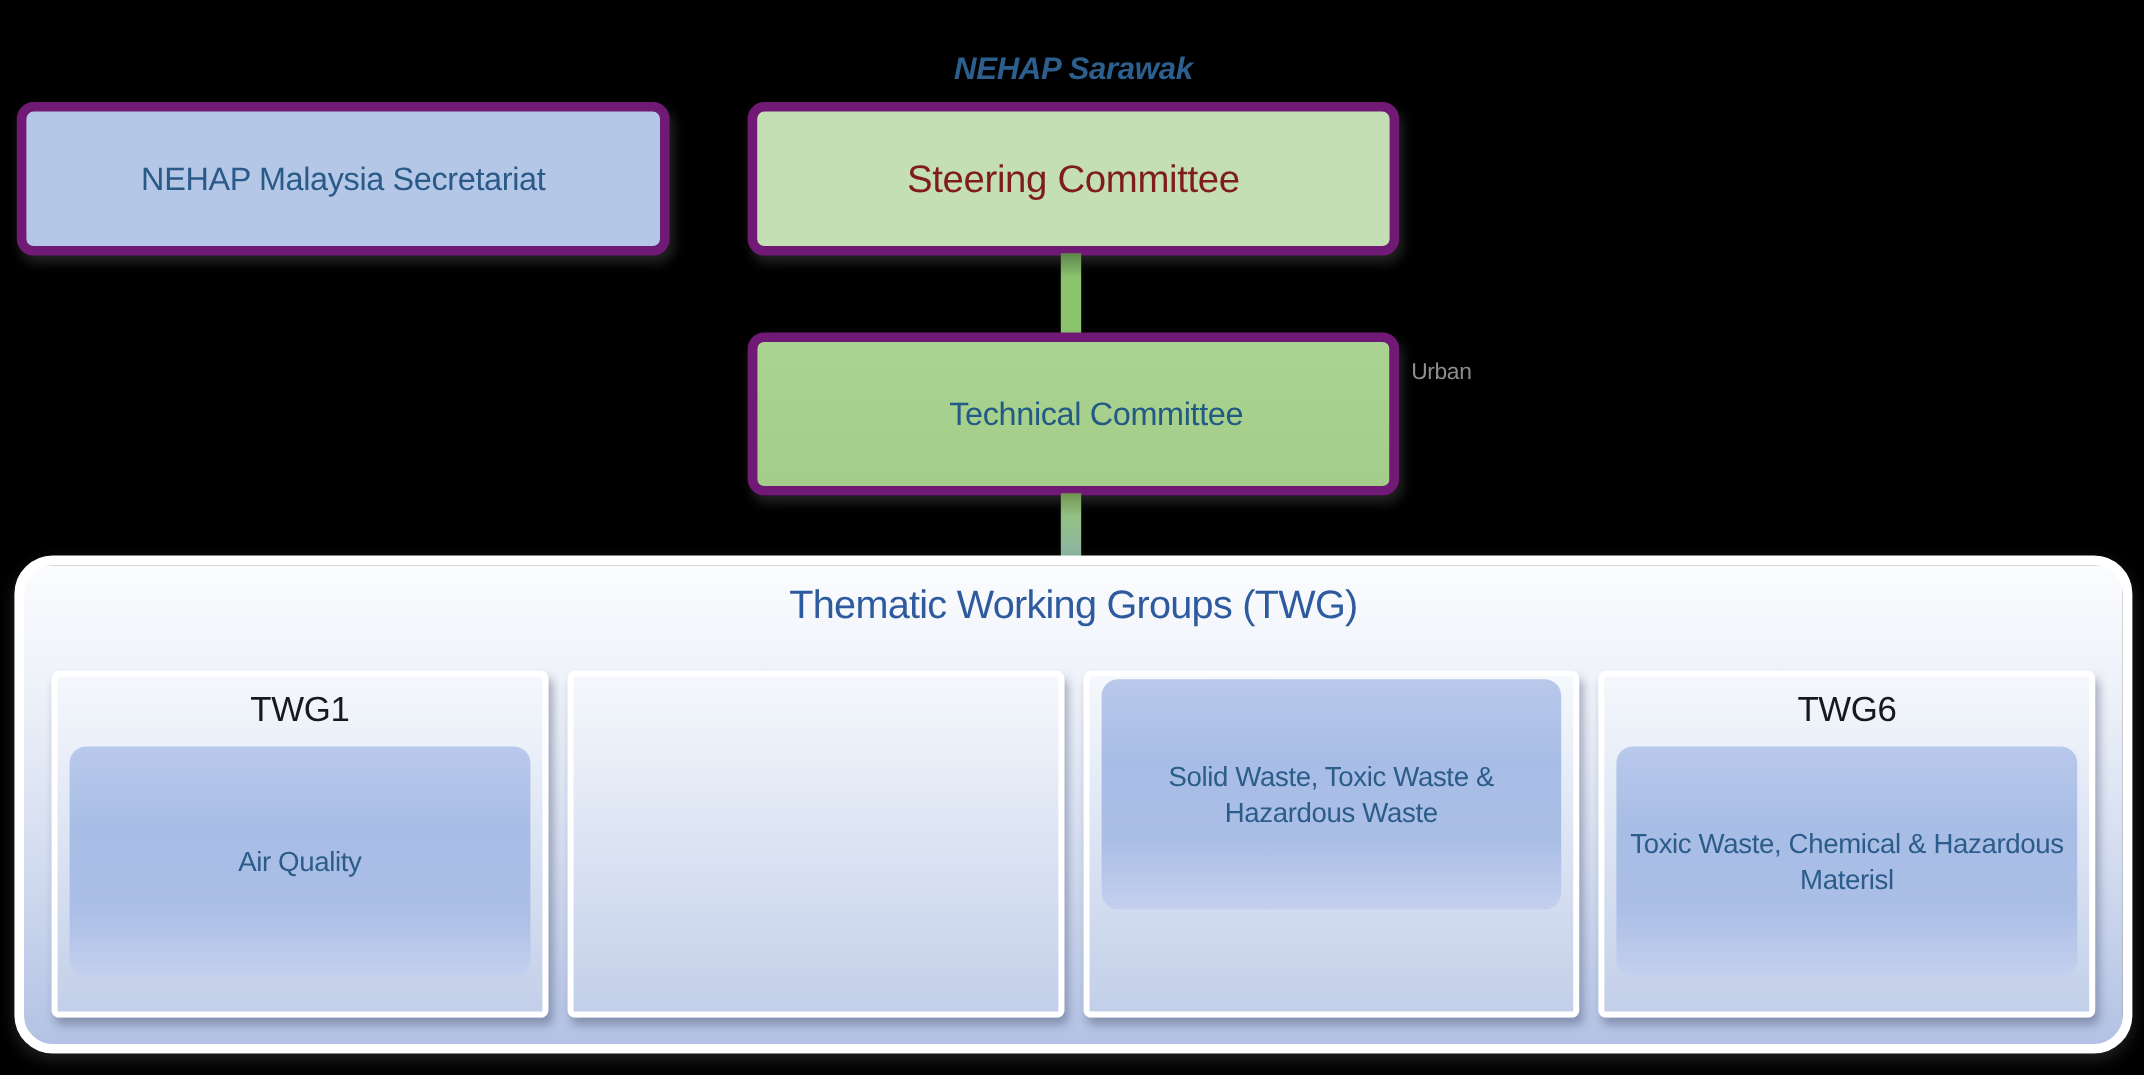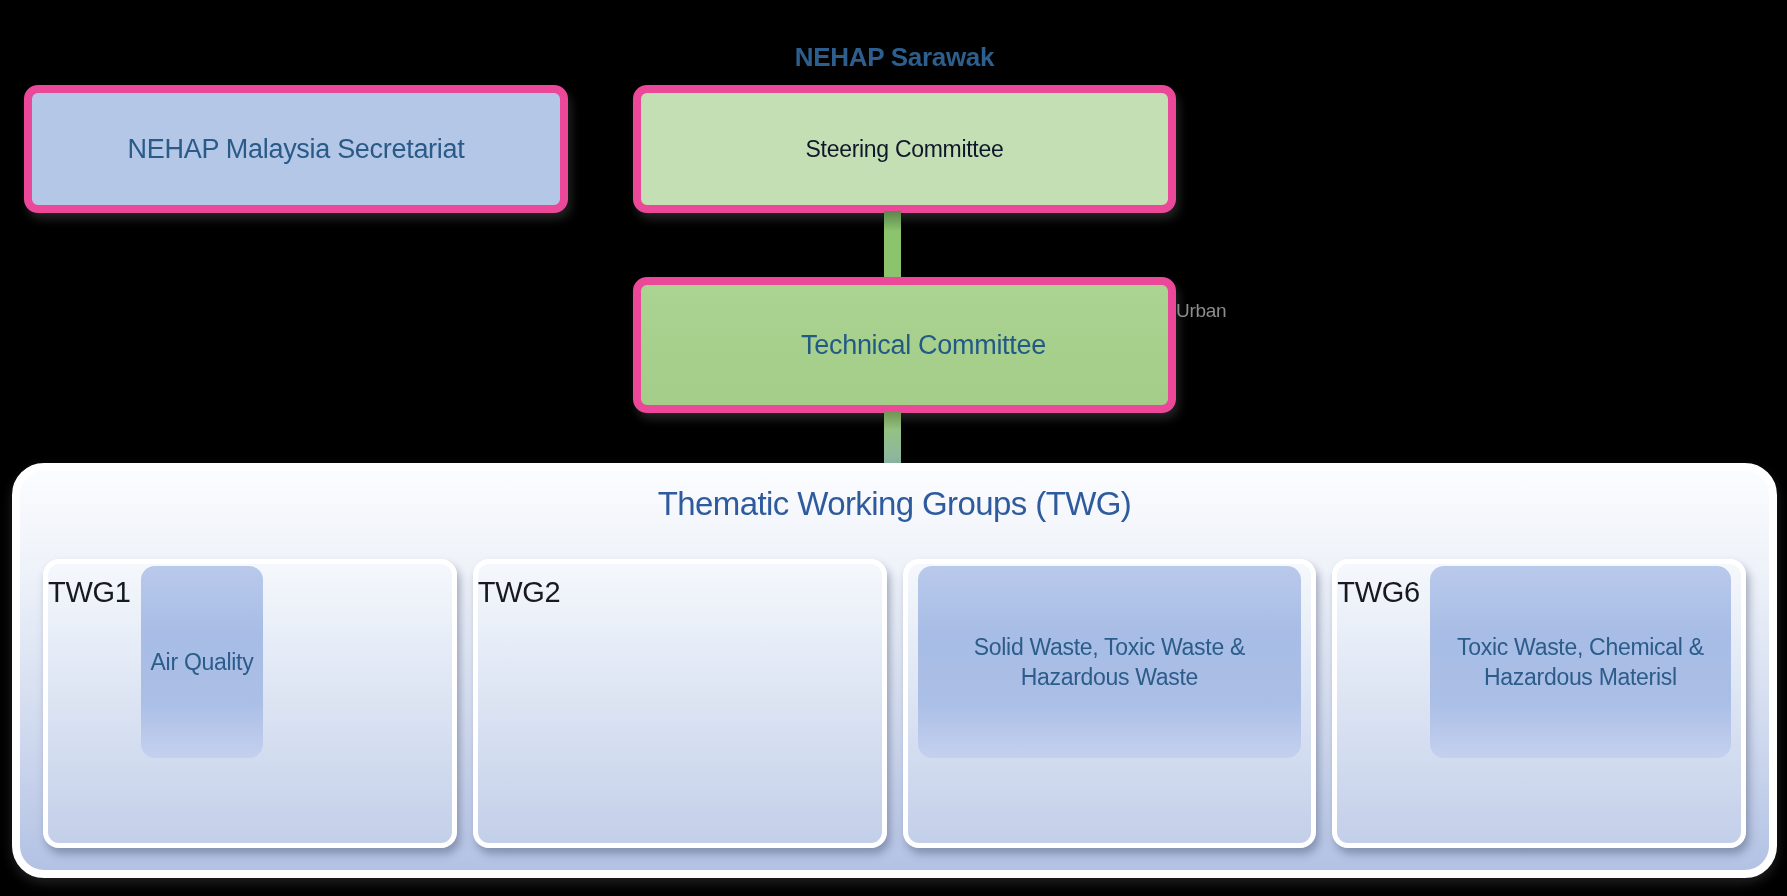--- a/index.html
+++ b/index.html
@@ -12,41 +12,41 @@
     letter-spacing: -0.3px;
   }
 
   
   .diagram-title {
     position: absolute;
     left: 623px; top: 42px; width: 543px;
     text-align: center;
     font-size: 26px; font-weight: 600;
     color: #2d5f8e;
+    font-style: italic;
   }
 
   
   .org-box {
     position: absolute;
-    border: 8px solid #ec4899;
+    border: 8px solid #701a75;
     border-radius: 14px;
     display: flex; align-items: center; justify-content: center;
     text-align: center;
     box-shadow: 3px 6px 10px rgba(125,125,125,0.28);
-    margin-left: 10px;
   }
   .box-secretariat {
     left: 14px; top: 85px; width: 544px; height: 128px;
     background: #b4c7e7;
     color: #2a5a88; font-size: 27px; font-weight: 500;
   }
   .box-steering {
     left: 623px; top: 85px; width: 543px; height: 128px;
     background: #c5dfb4;
-    color: #0f172a; font-size: 23px; font-weight: 500;
+    color: #7f1d1d; font-size: 32px; font-weight: 500;
   }
   .box-technical {
     left: 623px; top: 277px; width: 543px; height: 136px;
     background: linear-gradient(180deg, #abd392 0%, #a3cd88 100%);
     color: #235a85; font-size: 27px; font-weight: 500; padding-left: 38px;
   }
 
   .chair-label {
     position: absolute;
     left: 1176px; top: 300px;
@@ -88,24 +88,24 @@
     position: absolute;
     left: 23px; right: 23px; top: 88px; height: 289px;
     display: flex;
     gap: 16px;
   }
 
   
   .twg-card {
     flex: 1 1 0;
     border: 5px solid #ffffff;
-    border-radius: 16px;
+    border-radius: 6px;
     background: linear-gradient(180deg, #f5f8fc 0%, #e3eaf6 35%, #c3cfe9 100%);
     box-shadow: 3px 6px 8px rgba(70,80,110,0.45);
-    display: flex; flex-direction: row;
+    display: flex; flex-direction: column;
     overflow: hidden;
   }
   .twg-card-header {
     height: 56px;
     display: flex; align-items: center; justify-content: center;
     font-size: 29px; font-weight: 500;
     color: #17191f;
   }
   .twg-card-topic {
     margin: 2px 10px 0 10px;
@@ -145,21 +145,20 @@
 <div class="twg-container">
   <div class="twg-title">Thematic Working Groups (TWG)</div>
   <div class="twg-row">
 
     <div class="twg-card">
       <div class="twg-card-header">TWG1</div>
       <div class="twg-card-topic">Air Quality</div>
     </div>
 
     <div class="twg-card">
-      <div class="twg-card-header">TWG2</div>
     </div>
 
     <div class="twg-card">
       <div class="twg-card-topic">Solid Waste, Toxic Waste &amp; Hazardous Waste</div>
     </div>
 
 
 
     <div class="twg-card">
       <div class="twg-card-header">TWG6</div>

